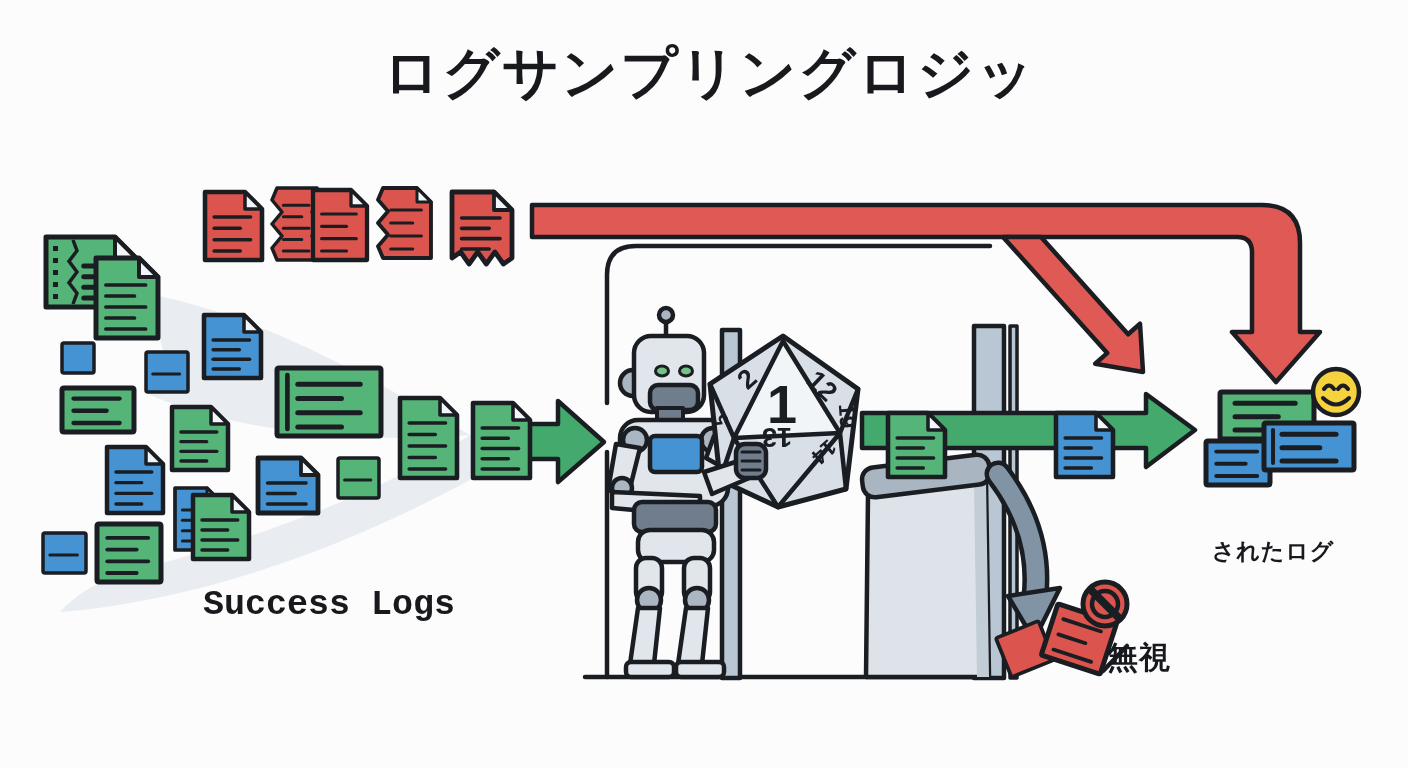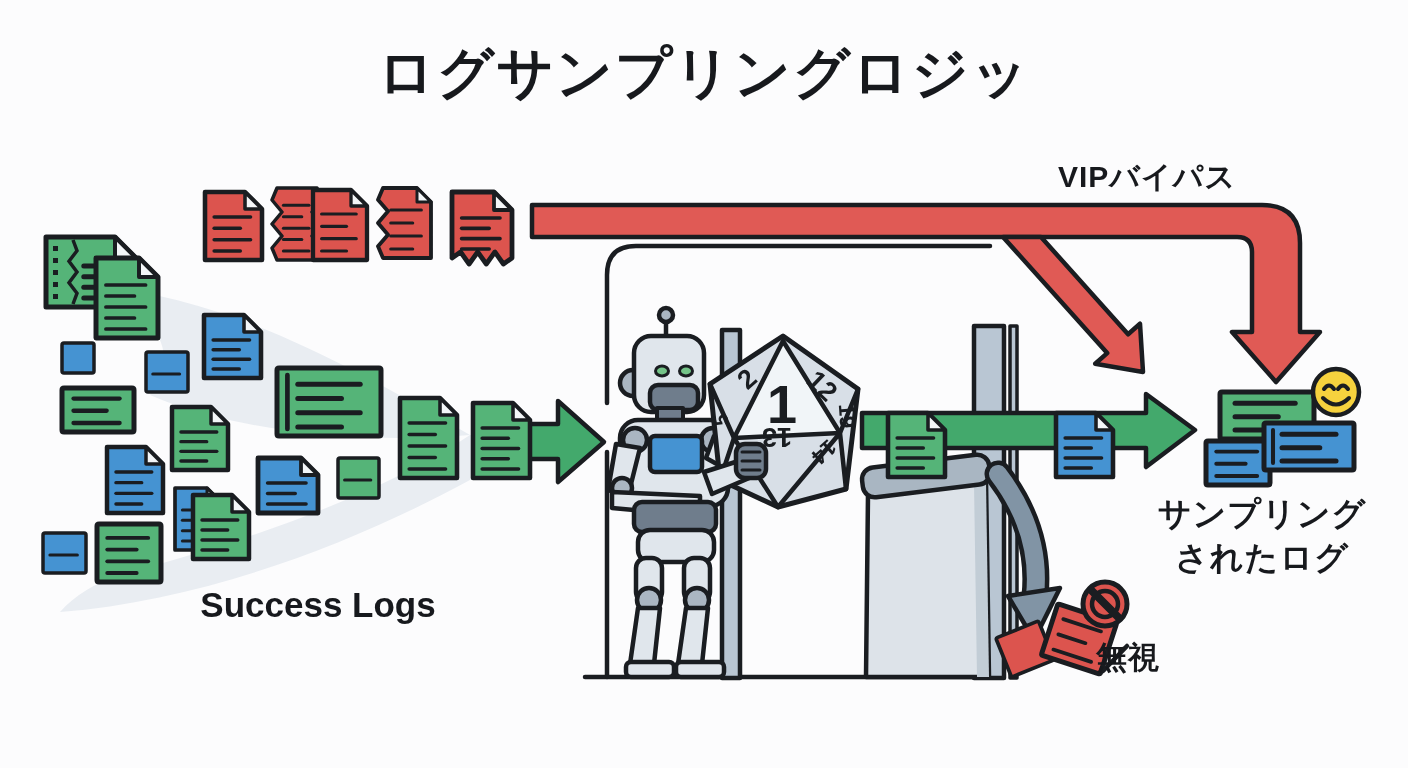--- a/index.html
+++ b/index.html
@@ -1,19 +1,19 @@
 <!DOCTYPE html>
 <html><head>
 <meta charset="utf-8">
 <style>
   html,body{margin:0;padding:0;background:#ffffff;}
   .stage{position:relative;width:1408px;height:768px;background:#fcfcfd;overflow:hidden;
          font-family:"Liberation Sans","DejaVu Sans",sans-serif;color:#17191d;}
   .stage svg{position:absolute;left:0;top:0;}
-  .lbl{position:absolute;font-weight:800;letter-spacing:1px;white-space:nowrap;color:#17191d;}
+  .lbl{position:absolute;font-weight:800;letter-spacing:1px;white-space:nowrap;color:#17191d;margin-left:11px;}
   .ctr{text-align:center;}
   .s{stroke:var(--ink);stroke-width:4.5;stroke-linejoin:round;stroke-linecap:round;}
 </style>
 </head>
 <body>
 
 <div class="stage" id="stage" style="--ink: #1a1d21; --green: #55b478; --blue: #4593d2; --red: #dc544e; --pipe_red: #e05a55; --arrow_green: #43a96c; --gray_arrow: #8194a5; --post_gray: #b9c6d3; --robot_light: #e0e6ec; --robot_mid: #aab6c2; --robot_dark: #6f7d8c; --eye_green: #74c488; --die_fill: #d8dfe7; --die_top: #f1f5f8; --bin_body: #dde3e9; --bin_side: #c2cdd6; --bin_lid: #a9b6c2; --smiley: #f6d23e; --swoosh: #e9edf2; --paper_fold: #f3f6f8;">
 
 <svg width="1408" height="768" viewBox="0 0 1408 768">
 
@@ -340,19 +340,17 @@
       </g>
 
   <g>
     <circle class="s" style="fill:var(--smiley)" cx="1336" cy="392" r="23"></circle>
     <path class="s" fill="none" style="stroke-width:4" d="M1324,389 q5,-7 10,0 M1338,389 q5,-7 10,0 M1323,398 q13,13 26,0"></path>
   </g>
 
 </svg>
 
 <div class="lbl ctr" style="left:0;right:0;top:36px;font-size:56px;font-weight:900;letter-spacing:2px;">ログサンプリングロジッ</div>
-<div class="lbl" style="left:1058px;top:157px;font-size:30px;">VIPバイパス</div>
-<div class="lbl ctr" style="left:128px;width:380px;top:585px;font-size:35px;font-weight:900;letter-spacing:0;">Success Logs</div>
-<div class="lbl ctr" style="left:1134px;width:256px;top:492px;font-size:33px;">サンプリング</div>
-<div class="lbl ctr" style="left:1134px;width:256px;top:536px;font-size:33px;">されたログ</div>
+<div class="lbl ctr" style="left:128px;width:380px;top:585px;font-size:35px;font-weight:900;letter-spacing:0;font-family:Liberation Mono, monospace;">Success Logs</div>
+<div class="lbl ctr" style="left:1134px;width:256px;top:536px;font-size:23px;">されたログ</div>
 <div class="lbl" style="left:1096px;top:637px;font-size:31px;">無視</div>
 
 </div>
 
 </body></html>

